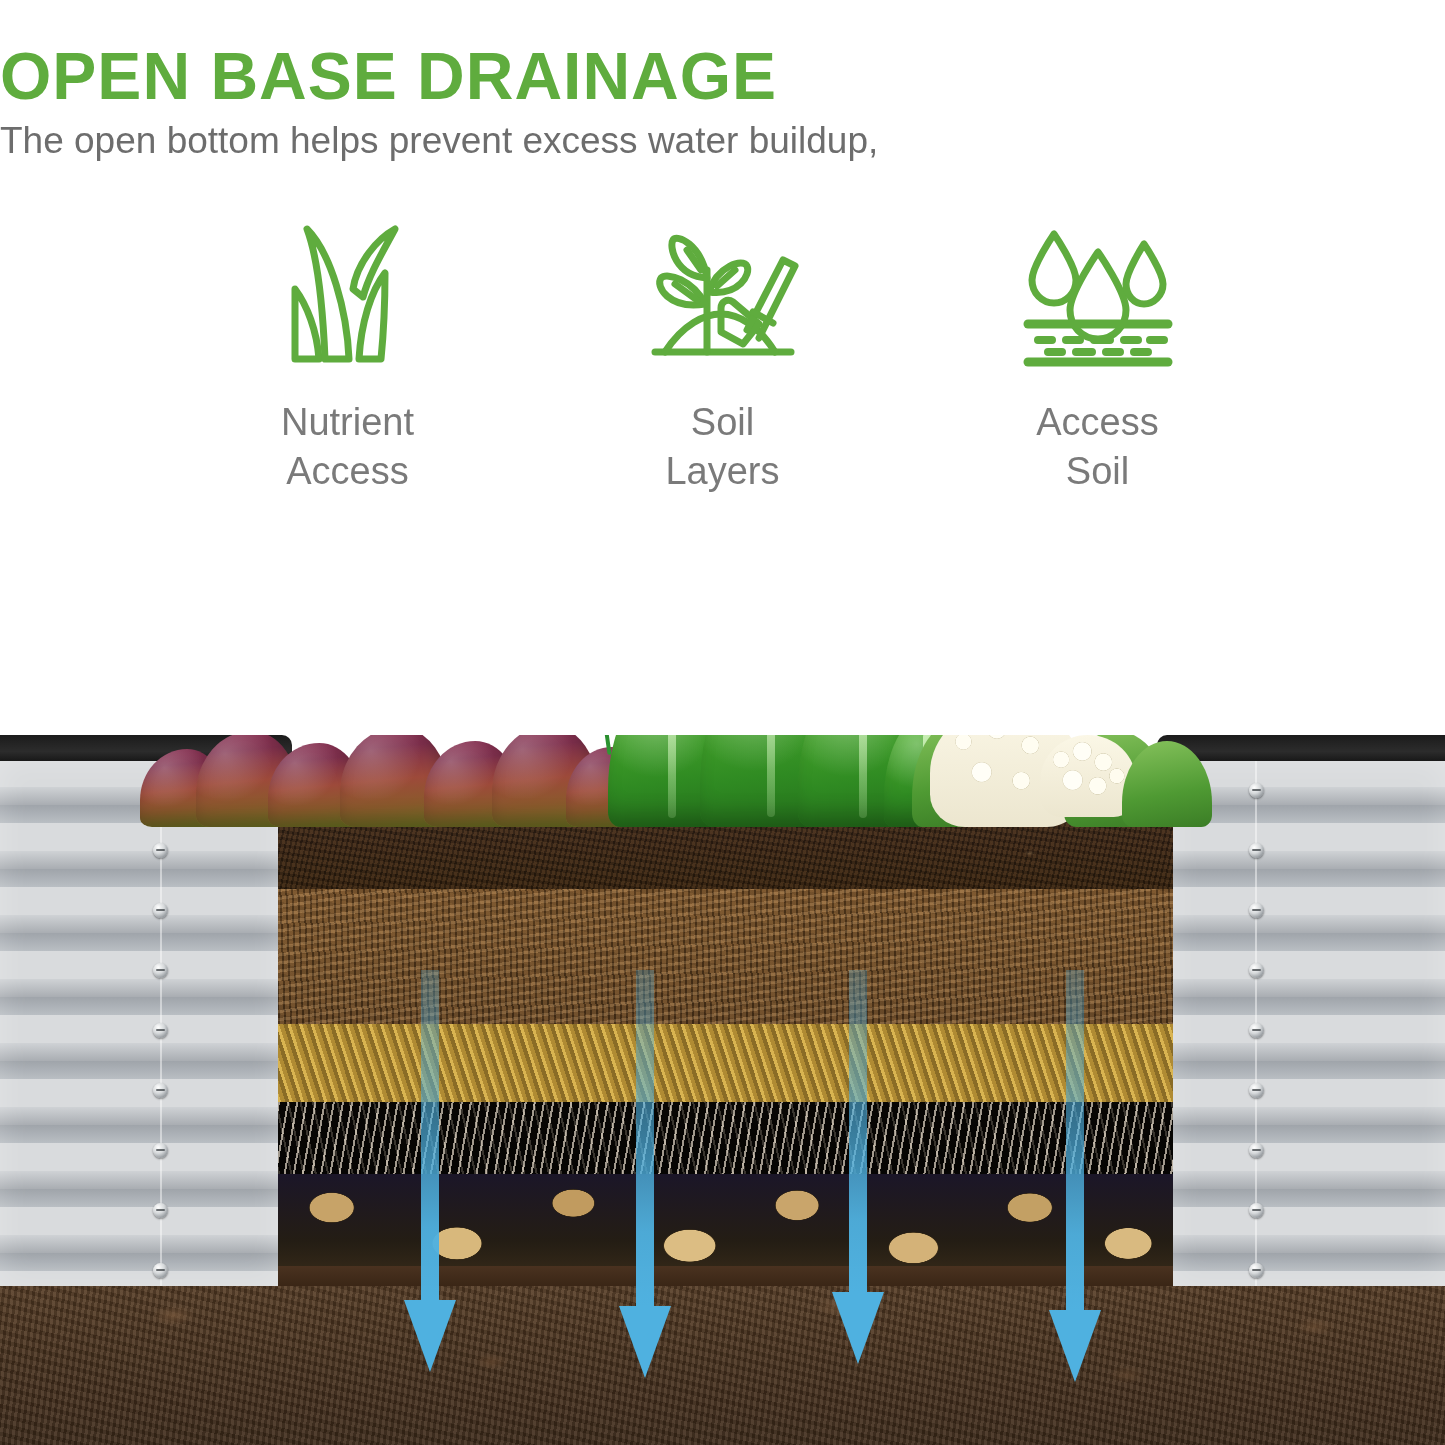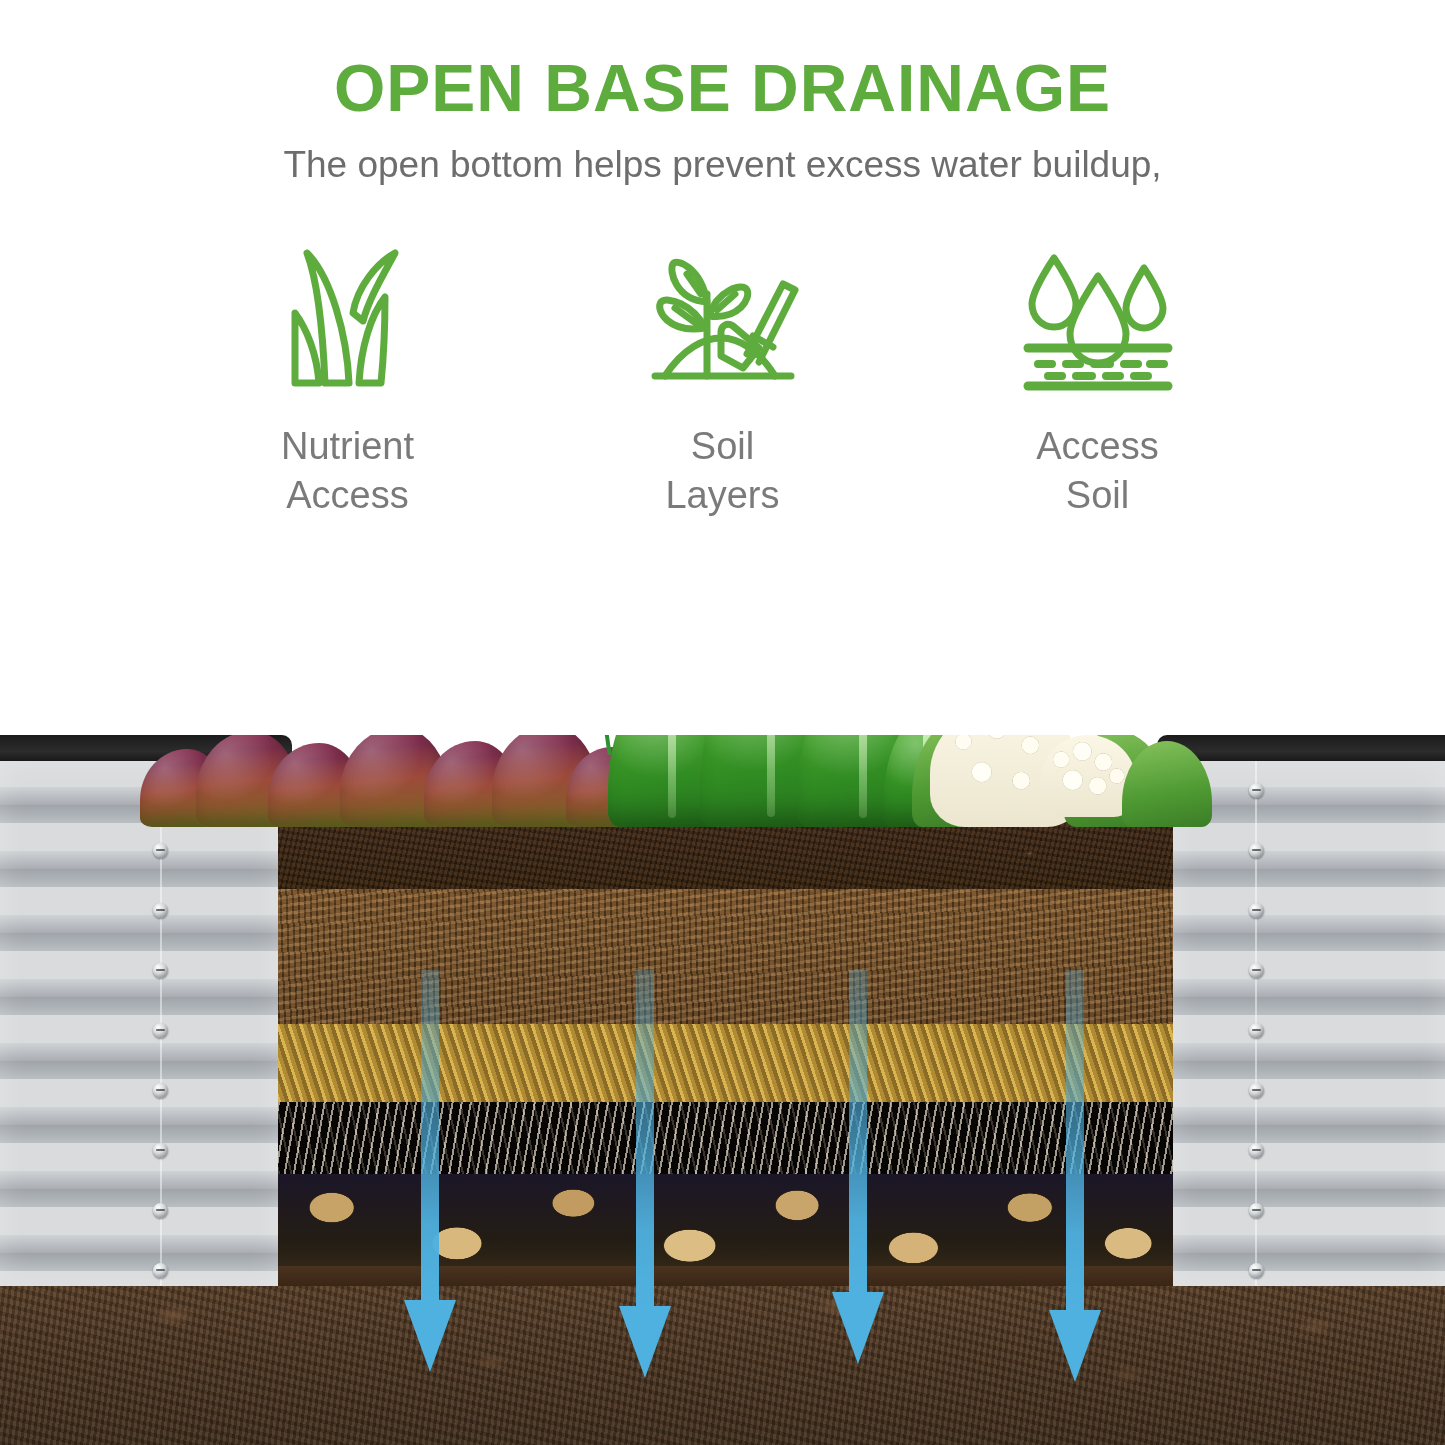--- a/index.html
+++ b/index.html
@@ -5,30 +5,30 @@
   * { margin:0; padding:0; box-sizing:border-box; }
   html,body { width:1445px; height:1445px; }
   body {
     font-family:"Liberation Sans", sans-serif;
     background:#ffffff;
     overflow:hidden;
     position:relative;
   }
 
   
-  .header { width:100%; padding-top:54px; text-align:center; }
+  .header { width:100%; padding-top:42px; text-align:left; }
   .title {
     font-size:66px;
     font-weight:bold;
     letter-spacing:1px;
     color:#5FAC3E;
     line-height:1.05;
   }
   .subtitle {
-    margin-top:16px;
+    margin-top:4px;
     font-size:37px;
     color:#6d6d6d;
     line-height:1.42;
     font-weight:300;
   }
   .subtitle .sub-line { display:block; }
 
   
   .features {
     display:flex;

